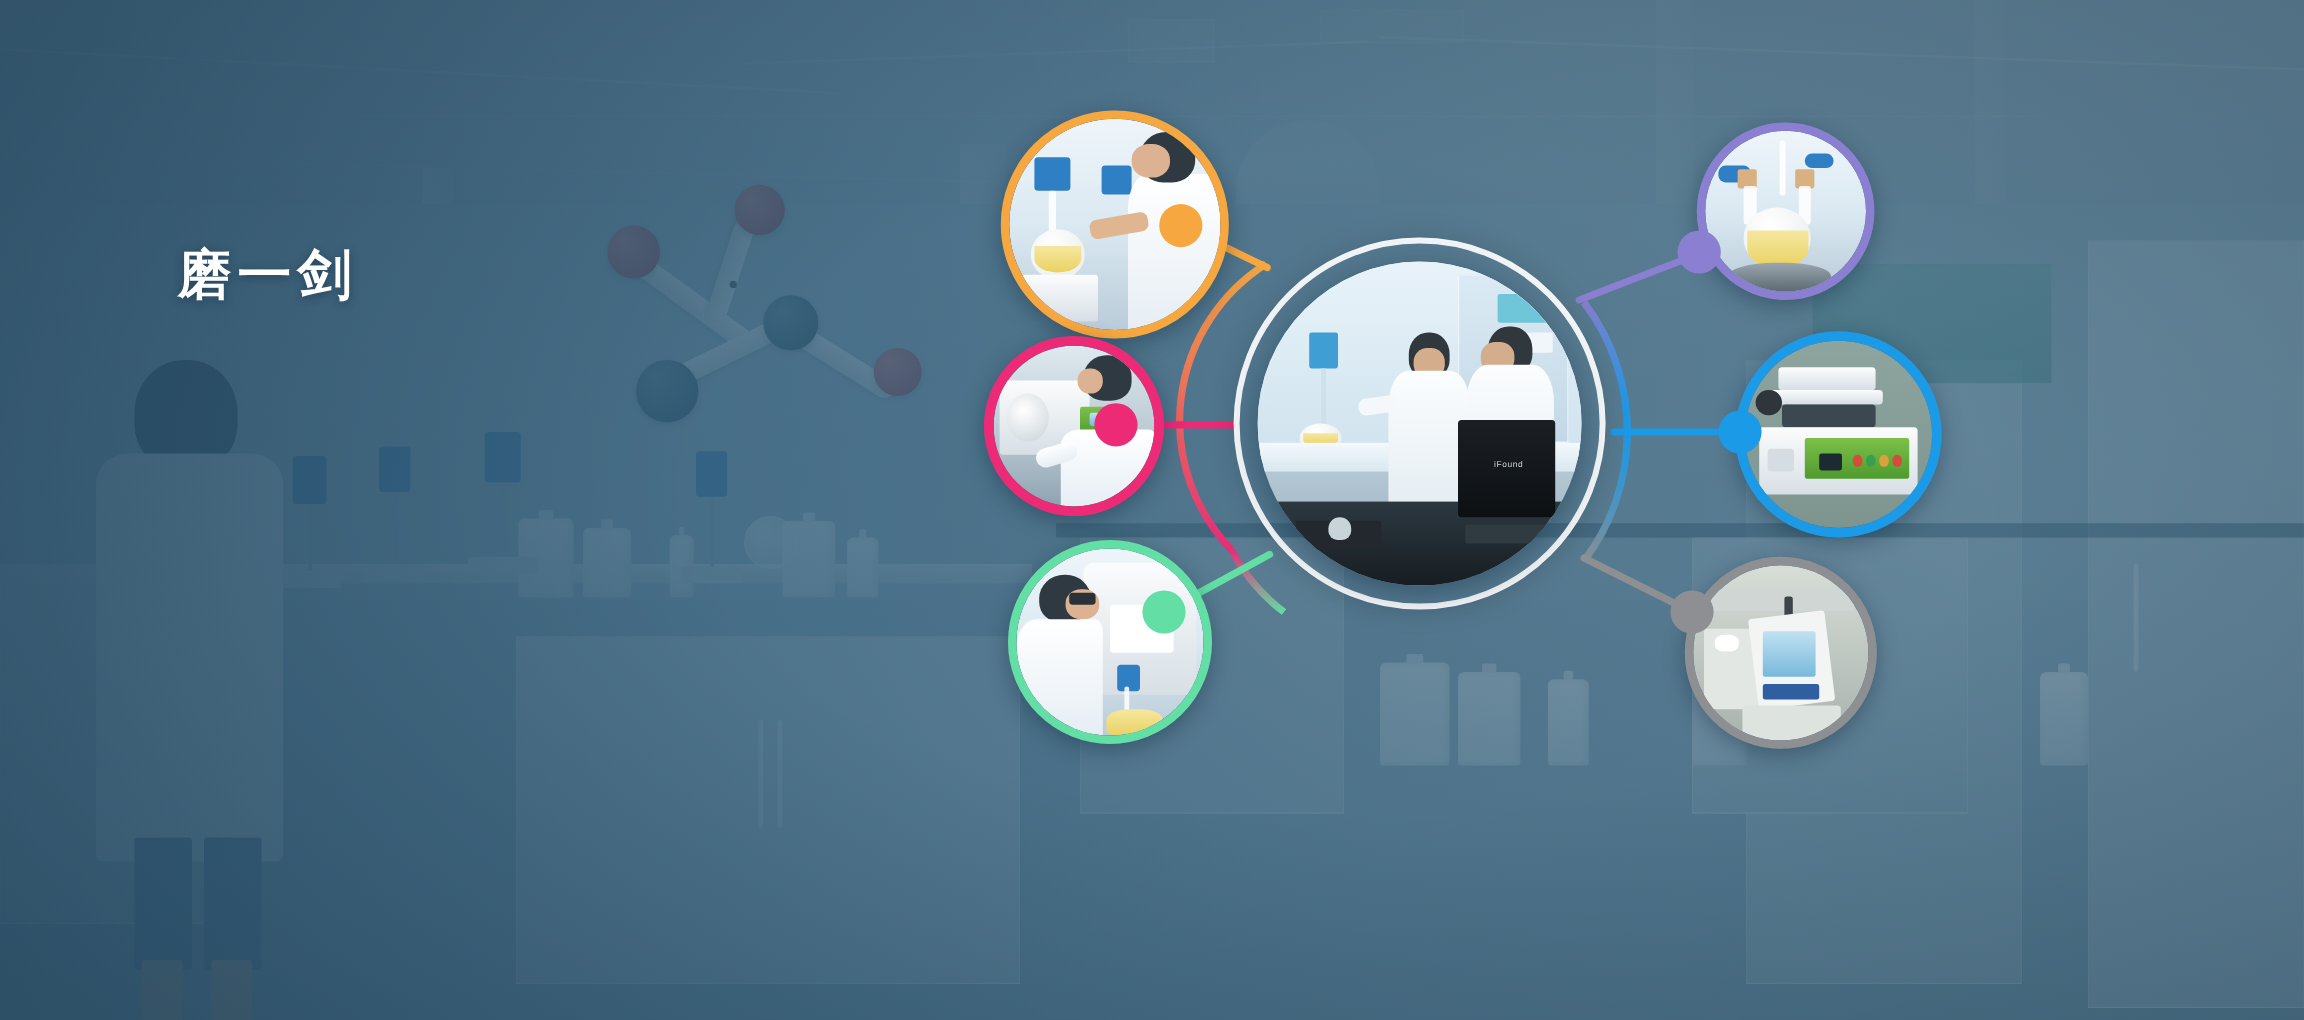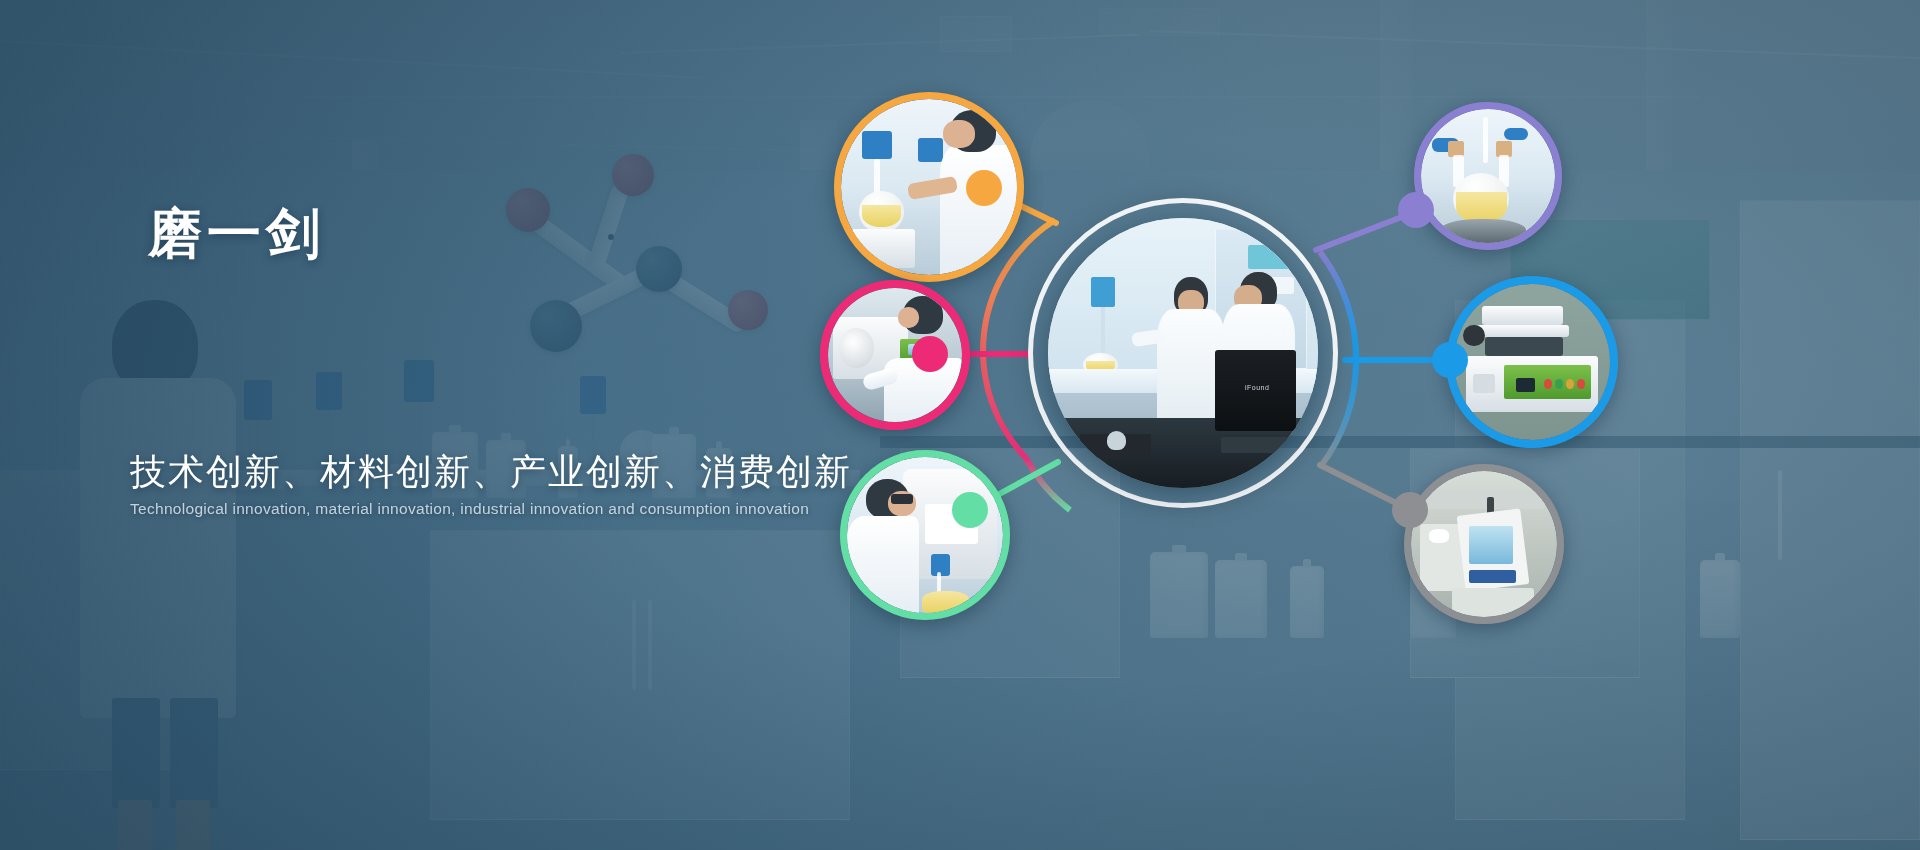--- a/index.html
+++ b/index.html
@@ -134,21 +134,21 @@
     text-shadow: 0 3px 10px rgba(8,34,56,.35);
     white-space: nowrap;
     margin-top: 6px;
   }
   .brush-right { margin-left: 20px; padding-top: 18px; }
   .hl-1, .hl-2 {
     font-family: "DejaVu Sans", "Liberation Sans", sans-serif;
     color: #ffffff; font-weight: 700; white-space: nowrap;
     text-shadow: 0 2px 8px rgba(8,34,56,.45);
   }
-  .hl-1 { font-size: 54px; line-height: 1.12; letter-spacing: 5px; }
+  .hl-1 { font-size: 45px; line-height: 1.12; letter-spacing: 5px; }
   .hl-2 { font-size: 46px; line-height: 1.3; letter-spacing: 3px; margin-top: 6px; }
 
   .sub-cn {
     position: absolute; left: 130px; top: 448px;
     font-family: "DejaVu Sans", "Liberation Sans", sans-serif;
     font-size: 36px; color: #ffffff; letter-spacing: 2px; white-space: nowrap;
     text-shadow: 0 2px 7px rgba(8,34,56,.5);
   }
   .sub-en {
     position: absolute; left: 130px; top: 500px;
@@ -319,22 +319,20 @@
   </div>
 
   <div class="headline-wrap">
     <div class="brush-line">
       <div class="brush-right">
         <div class="hl-1">磨一剑</div>
       </div>
     </div>
   </div>
 
-  <div class="sub-cn">技术创新、材料创新、产业创新、消费创新</div>
-  <div class="sub-en">Technological innovation, material innovation, industrial innovation and consumption innovation</div>
 
   <div class="cluster">
 
     <svg class="connector" width="1120" height="600" viewBox="0 0 1120 600">
       <defs>
         <linearGradient id="gradOrangePink" x1="0" y1="0" x2="0" y2="1">
           <stop offset="0%" stop-color="#f7a740"></stop>
           <stop offset="100%" stop-color="#ec2a76"></stop>
         </linearGradient>
         <linearGradient id="gradPinkGreen" x1="0" y1="0" x2="0" y2="1">

